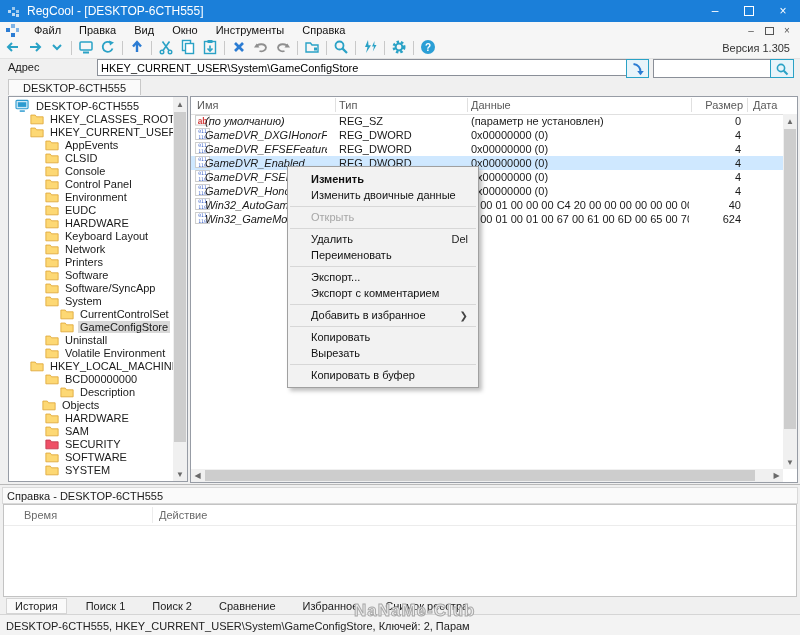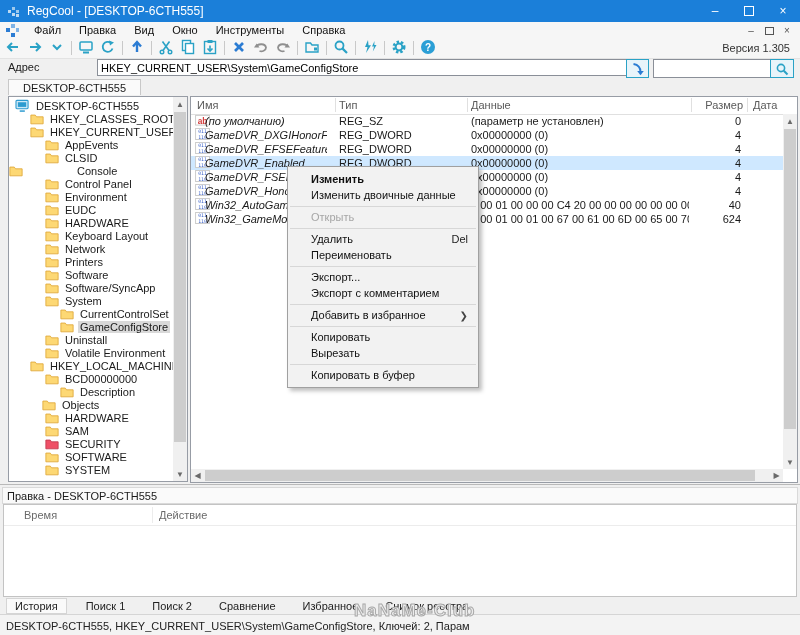--- a/index.html
+++ b/index.html
@@ -339,21 +339,21 @@
           <span class="tlabel">AppEvents</span>
         </div>
         <div class="tree-row" style="padding-left: 36px;">
           <span class="ticon">
             <svg width="14" height="12" viewBox="0 0 16 13">
               <path d="M1 2 L6 2 L7.5 4 L15 4 L15 12 L1 12 Z" fill="#fdd874" stroke="#e0a93c" stroke-width="1"></path>
             </svg>
           </span>
           <span class="tlabel">CLSID</span>
         </div>
-        <div class="tree-row" style=" gap: 48px;">
+        <div class="tree-row" style="padding-left: 36px;">
           <span class="ticon">
             <svg width="14" height="12" viewBox="0 0 16 13">
               <path d="M1 2 L6 2 L7.5 4 L15 4 L15 12 L1 12 Z" fill="#fdd874" stroke="#e0a93c" stroke-width="1"></path>
             </svg>
           </span>
           <span class="tlabel">Console</span>
         </div>
         <div class="tree-row" style="padding-left: 36px;">
           <span class="ticon">
             <svg width="14" height="12" viewBox="0 0 16 13">
@@ -706,21 +706,21 @@
     <div class="mi">
       <span>Вырезать</span>
     </div>
     <div class="msep"></div>
     <div class="mi">
       <span>Копировать в буфер</span>
     </div>
   </div>
 
 <div class="abs histpanel">
-  <div class="hist-title">Правка - DESKTOP-6CTH555</div>
+  <div class="hist-title">Справка - DESKTOP-6CTH555</div>
   <div class="hist-box">
     <div class="hist-cols">
       <span class="hcsep"></span>
       <span class="hc0">Время</span>
       <span class="hc1">Действие</span>
     </div>
   </div>
 </div>
 
 <div class="abs tabbar" id="tabbar">

